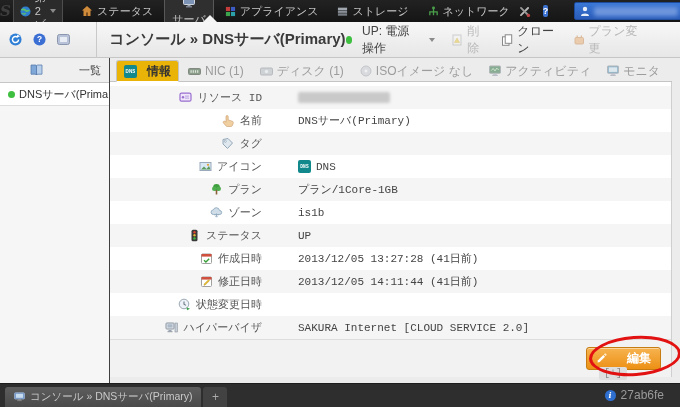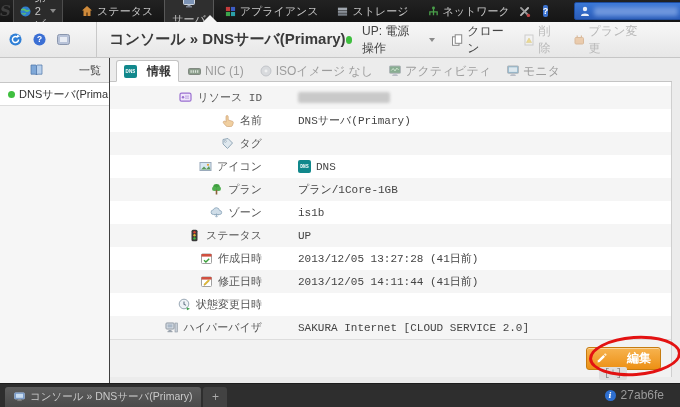--- a/index.html
+++ b/index.html
@@ -39,21 +39,21 @@
   .sidebar{position:absolute;left:0;top:58px;width:110px;height:325px;background:#f6f6f6;border-right:1px solid #404040;box-sizing:border-box;}
   .sb-head{height:24px;display:flex;align-items:center;justify-content:space-between;padding:0 8px 0 30px;border-bottom:1px solid #c6c6c6;background:#efefef;}
   .sb-item{height:22px;display:flex;align-items:center;gap:4px;background:#fff;border-bottom:1px solid #ddd;padding-left:8px;white-space:nowrap;overflow:hidden;cursor:pointer;}
   .sb-dot{width:7px;height:7px;border-radius:50%;background:#3fbf3f;flex:0 0 auto;}
 
   
   .main{position:absolute;left:110px;top:58px;width:562px;height:319px;box-sizing:border-box;}
   .tabstrip{height:24px;display:flex;align-items:flex-end;gap:2px;padding-left:6px;border-bottom:1px solid #c4c4c4;box-sizing:border-box;}
   .tab{display:flex;align-items:center;gap:4px;height:20px;padding:0 7px;font-size:12px;color:#9c9c9c;cursor:pointer;white-space:nowrap;}
   .tab .ticon{opacity:.55;}
-  .tab.active{background:#ffffff;border:1px solid #c4c4c4;border-bottom:1px solid #fff;border-radius:3px 3px 0 0;margin-bottom:-1px;color:#333;font-weight:bold;gap:10px;}
+  .tab.active{background:#eab308;border:1px solid #c4c4c4;border-bottom:1px solid #fff;border-radius:3px 3px 0 0;margin-bottom:-1px;color:#333;font-weight:bold;gap:10px;}
   .tab.active .ticon{opacity:1;}
   .content{position:relative;background:#fff;height:295px;border-right:1px solid #cfcfcf;box-sizing:border-box;}
   .itable{padding-top:4px;font-family:Liberation Mono, monospace;}
   .irow{display:flex;align-items:center;height:23px;}
   .irow.odd{background:#f5f5f5;}
   .lbl{width:152px;display:flex;align-items:center;justify-content:flex-end;gap:5px;padding-right:10px;color:#555;flex:0 0 auto;}
   .val{padding-left:26px;color:#444;display:flex;align-items:center;gap:5px;}
   .val.bold{font-weight:bold;color:#222;}
   .redacted{width:92px;height:11px;background:#c9c9c9;border-radius:2px;filter:blur(1.5px);}
   .dnsbadge{width:13px;height:13px;background:#11888c;border-radius:2px;color:#fff;font-size:4.5px;font-weight:bold;display:flex;align-items:center;justify-content:center;letter-spacing:.2px;}
@@ -188,37 +188,37 @@
           </svg>
         </span>
     </div>
     <div class="hdr-title">コンソール » DNSサーバ(Primary)</div>
     <div class="hdr-right">
       <div class="pwr">
         <span class="updot"></span>
         <span>UP: 電源操作</span>
         <span class="caret-down"></span>
       </div>
+      <div class="hact disabled">
+        <span>
+            <svg width="12" height="12" viewBox="0 0 12 12">
+              <rect x="2" y="1" width="8" height="10" fill="#f4f4f4" stroke="#b0b0b0"></rect>
+              <path d="M6 4l2.6 4.6H3.4z" fill="#e8c84a" stroke="#c8a82a" stroke-width=".5"></path>
+            </svg>
+          </span>
+        <span>削除</span>
+      </div>
       <div class="hact">
         <span>
             <svg width="12" height="12" viewBox="0 0 12 12">
               <rect x="1.5" y="2.8" width="6.5" height="8.5" fill="#fff" stroke="#888"></rect>
               <rect x="4.2" y="0.8" width="6.5" height="8.5" fill="#fff" stroke="#888"></rect>
             </svg>
           </span>
         <span>クローン</span>
-      </div>
-      <div class="hact disabled">
-        <span>
-            <svg width="12" height="12" viewBox="0 0 12 12">
-              <rect x="2" y="1" width="8" height="10" fill="#f4f4f4" stroke="#b0b0b0"></rect>
-              <path d="M6 4l2.6 4.6H3.4z" fill="#e8c84a" stroke="#c8a82a" stroke-width=".5"></path>
-            </svg>
-          </span>
-        <span>削除</span>
       </div>
       <div class="hact disabled">
         <span>
             <svg width="12" height="12" viewBox="0 0 12 12">
               <rect x="2" y="3.5" width="8.5" height="6.5" rx="1" fill="#e8b078" stroke="#c8905a"></rect>
               <path d="M4.2 3.5V1.6M8.4 3.5V1.6" stroke="#c8905a" stroke-width="1.2"></path>
             </svg>
           </span>
         <span>プラン変更</span>
       </div>
@@ -251,20 +251,29 @@
         <span class="ticon">
             <svg width="13" height="11" viewBox="0 0 13 11">
               <rect x="0.5" y="2.5" width="12" height="6" rx="1" fill="#3a5a3a" stroke="#2a3a2a"></rect>
               <rect x="2.5" y="4.2" width="1.2" height="2.6" fill="#cfe0cf"></rect>
               <rect x="4.7" y="4.2" width="1.2" height="2.6" fill="#cfe0cf"></rect>
               <rect x="6.9" y="4.2" width="1.2" height="2.6" fill="#cfe0cf"></rect>
               <rect x="9.1" y="4.2" width="1.2" height="2.6" fill="#cfe0cf"></rect>
             </svg>
           </span>
         <span>NIC (1)</span>
+      </div>
+      <div class="tab">
+        <span class="ticon">
+            <svg width="13" height="11" viewBox="0 0 13 11">
+              <rect x="0.5" y="2" width="12" height="7" rx="1.2" fill="#b8bec4" stroke="#8a9098"></rect>
+              <circle cx="6.5" cy="5.5" r="1.7" fill="#e8ecf0"></circle>
+            </svg>
+          </span>
+        <span>ディスク (1)</span>
       </div>
       <div class="tab">
         <span class="ticon">
             <svg width="12" height="12" viewBox="0 0 13 13">
               <circle cx="6.5" cy="6.5" r="5.4" fill="#c8ccd2" stroke="#9aa0a8"></circle>
               <circle cx="6.5" cy="6.5" r="1.6" fill="#f2f4f6"></circle>
             </svg>
           </span>
         <span>ISOイメージ なし</span>
       </div>

